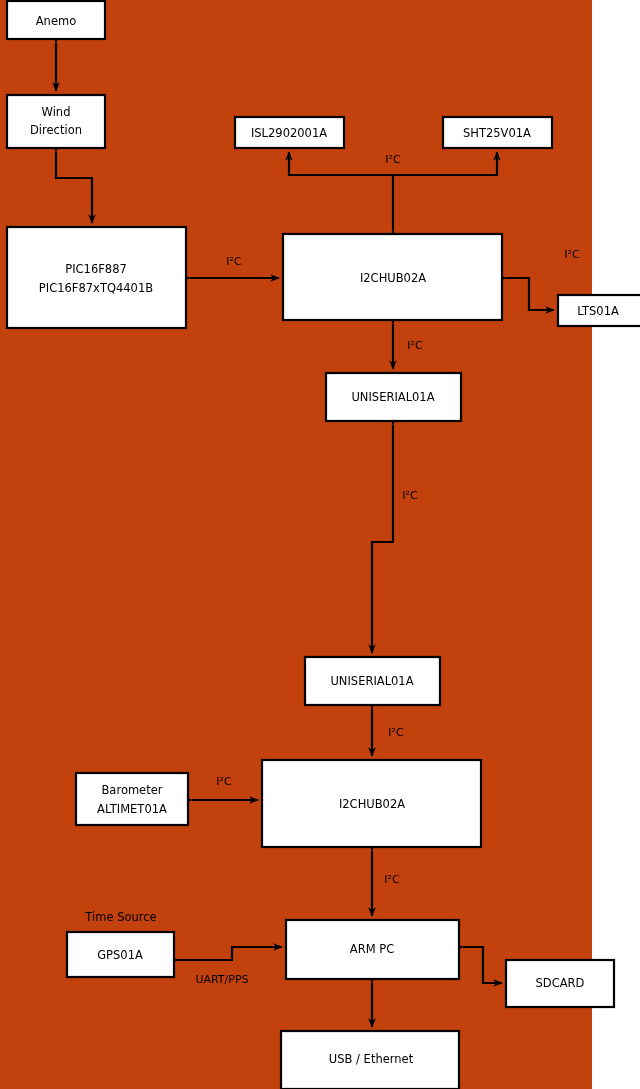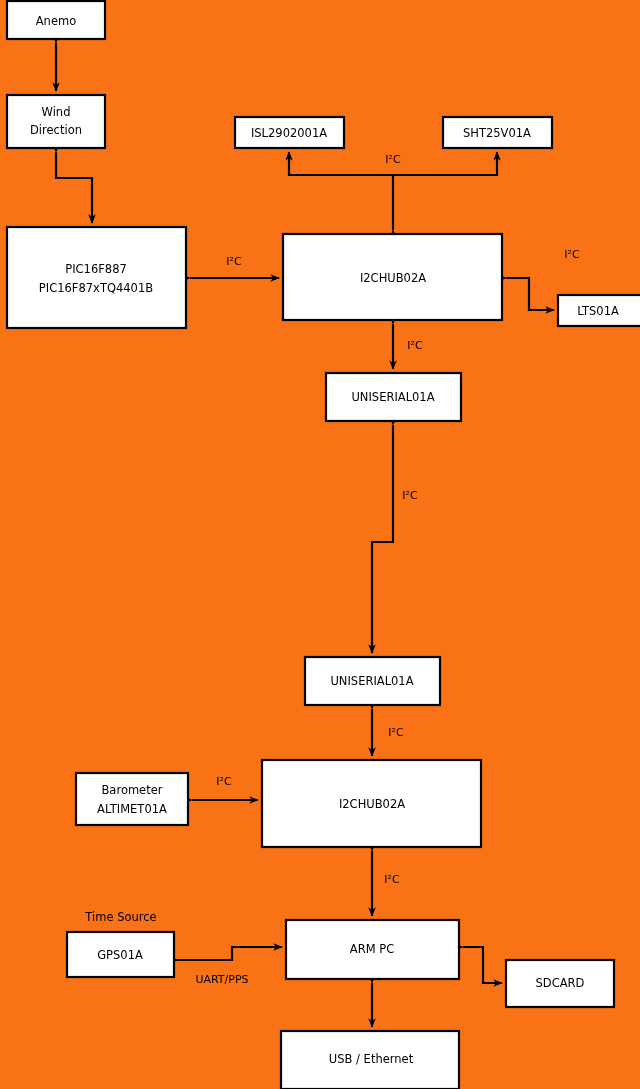--- a/index.html
+++ b/index.html
@@ -9,23 +9,23 @@
     background: #ffffff;
   }
   body {
     font-family: "DejaVu Sans", sans-serif;
     width: 640px;
     height: 1089px;
     overflow: hidden;
   }
   #diagram-root {
     position: relative;
-    width: 640px;
+    width: 592px;
     height: 1089px;
-    background: #f97316;
+    background: #c2410c;
   }
   svg.diagram {
     display: block;
     width: 640px;
     height: 1089px;
   }
   .node-rect {
     fill: #ffffff;
     stroke: #000000;
     stroke-width: 2.2;

